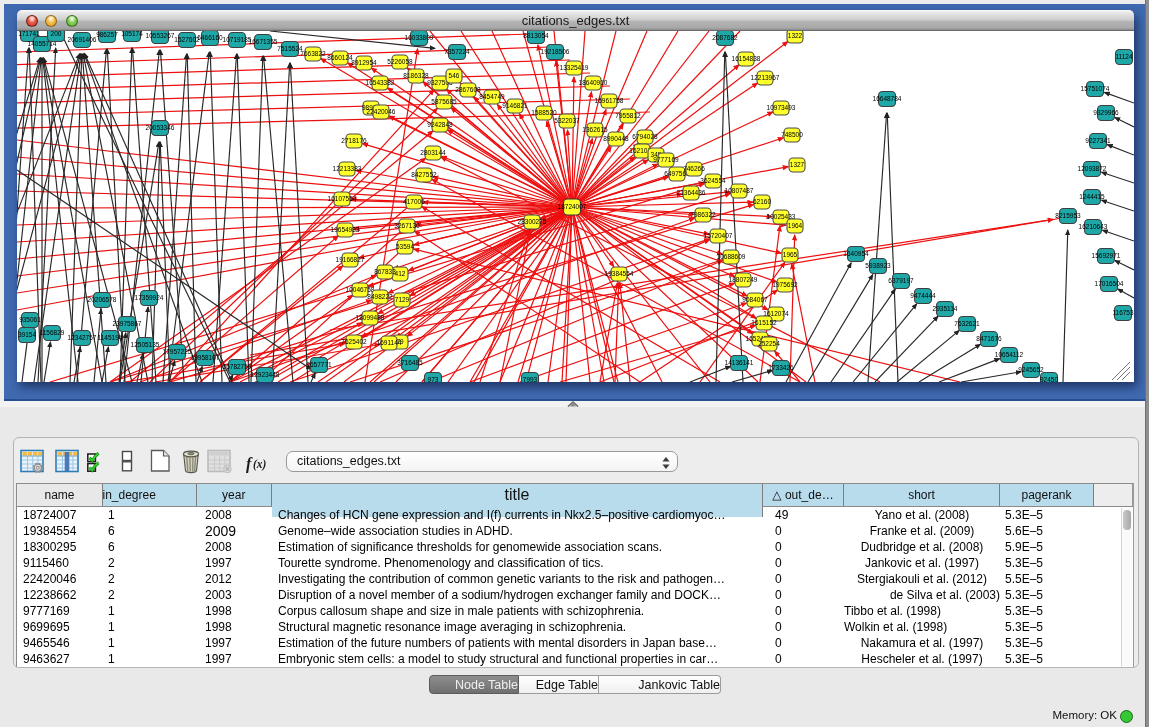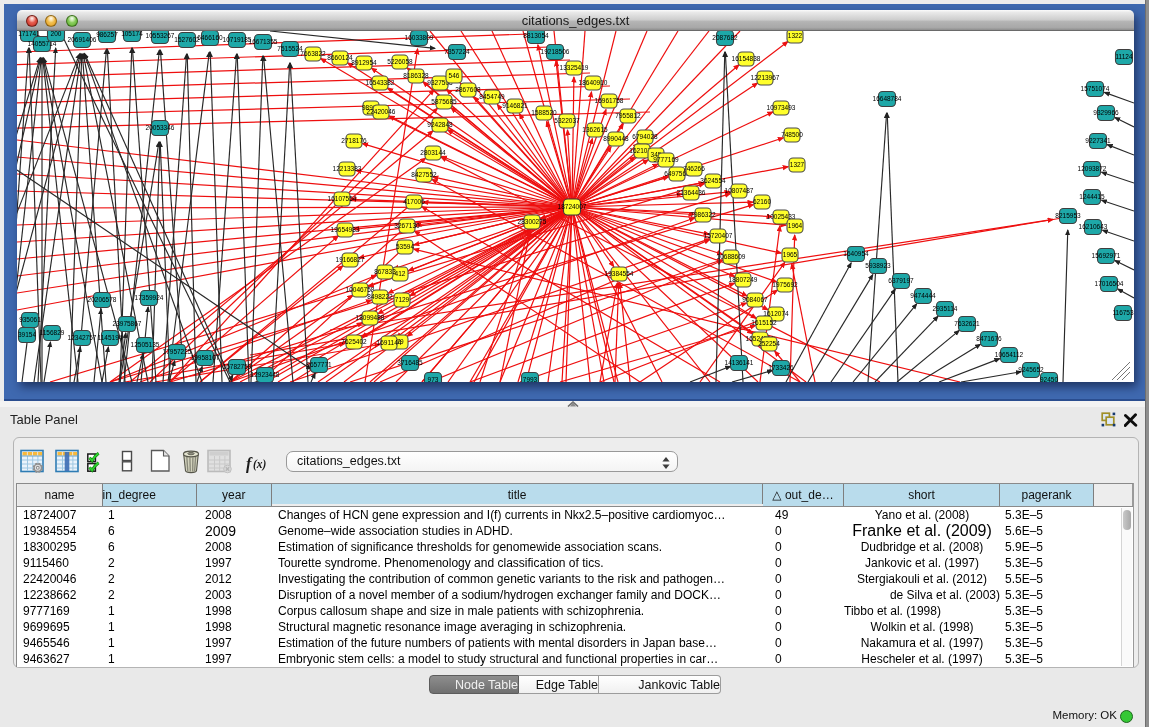--- a/index.html
+++ b/index.html
@@ -566,33 +566,20 @@
  <span class="tl" style="left:9px;top:4.6px;background:radial-gradient(circle at 50% 24%,rgba(255,255,255,.95),rgba(255,255,255,.4) 26%,rgba(255,255,255,0) 46%),radial-gradient(circle at 50% 45%,#f3796b,#da4a3c 58%,#a02c21 96%);border:0.5px solid rgba(90,18,12,.75)"></span>
  <span class="tl" style="left:28.3px;top:4.6px;background:radial-gradient(circle at 50% 24%,rgba(255,255,255,.95),rgba(255,255,255,.4) 26%,rgba(255,255,255,0) 46%),radial-gradient(circle at 50% 45%,#f7cf68,#edb23c 58%,#b07c15 96%);border:0.5px solid rgba(120,82,8,.75)"></span>
  <span class="tl" style="left:49px;top:4.6px;background:radial-gradient(circle at 50% 24%,rgba(255,255,255,.95),rgba(255,255,255,.4) 26%,rgba(255,255,255,0) 46%),radial-gradient(circle at 50% 45%,#a5dc78,#77c24a 58%,#45861f 96%);border:0.5px solid rgba(45,90,18,.75)"></span>
 </div>
 <div id="panel">
  <div style="position:absolute;left:0;top:0;width:1149px;height:6px;background:#f3f3f3"></div>
  <svg width="14" height="6" viewBox="0 0 14 6" style="position:absolute;left:566px;top:0px">
       <path d="M2 5.5 L7 1 L12 5.5" fill="none" stroke="#6e6e6e" stroke-width="1.6"></path>
       <path d="M7 1 L10 5.5 L4 5.5 Z" fill="#8a8a8a"></path>
     </svg>
- <div id="tphead">
-      <span style="position:absolute;left:10px;top:5px">Table Panel</span>
-  <svg width="16" height="16" viewBox="0 0 16 16" style="position:absolute;left:1101px;top:5px">
-    <rect x="1.2" y="1.2" width="7.2" height="7.2" fill="#dce8f5" stroke="#a08f28" stroke-width="1.7"></rect>
-    <rect x="5.2" y="5.2" width="7.6" height="7.6" fill="#dce8f5" stroke="#a08f28" stroke-width="1.7"></rect>
-    <rect x="11.6" y="0.6" width="2.6" height="2.6" fill="#15396e"></rect>
-    <rect x="0.6" y="11.8" width="2.6" height="2.6" fill="#15396e"></rect>
-    <rect x="11.8" y="11.8" width="2.6" height="2.6" fill="#15396e"></rect>
-  </svg>
-  <svg width="14" height="14" viewBox="0 0 14 14" style="position:absolute;left:1124px;top:6px">
-   <path d="M1.5 2.5 L11.8 12.2 M11.5 1.8 L1.2 12.4" stroke="#0d0d0d" stroke-width="2.9" stroke-linecap="round"></path>
-  </svg>
- </div>
 </div>
 <div id="inner"></div>
 
 <svg width="290" height="46" viewBox="15 449 290 46" style="position:absolute;left:15px;top:449px">
 
  <g>
   <rect x="21" y="450.5" width="22" height="21" fill="#eaf3fb" stroke="#2e7cb4" stroke-width="1.6"></rect>
   <rect x="22.5" y="452" width="4.4" height="3.6" fill="#f8b93c"></rect>
       <rect x="27.7" y="452" width="4.4" height="3.6" fill="#f8b93c"></rect>
       <rect x="32.9" y="452" width="4.4" height="3.6" fill="#f8b93c"></rect>
@@ -671,40 +658,40 @@
  <svg width="8" height="12" viewBox="0 0 8 12" style="position:absolute;right:7px;top:4.5px">
   <path d="M4 0 L7.6 4.4 L0.4 4.4 Z" fill="#3c3c3c"></path>
       <path d="M4 12 L7.6 7.6 L0.4 7.6 Z" fill="#3c3c3c"></path>
  </svg>
 </div>
 <div id="thead"></div>
 <div id="tbody"></div>
 <div style="position:absolute;left:17.5px;top:484px;width:85.0px;height:22px;background:#e8e8e8;border-right:1px solid #7e7e7e;box-sizing:border-box;text-align:center;line-height:22px;font-size:12px;color:#111;overflow:hidden;white-space:nowrap">name</div>
 <div style="position:absolute;left:102.5px;top:484px;width:94.0px;height:22px;background:#b9dcec;border-right:1px solid #7e7e7e;box-sizing:border-box;line-height:22px;font-size:12px;color:#111;overflow:hidden;white-space:nowrap">in_degree</div>
 <div style="position:absolute;left:196.5px;top:484px;width:75.5px;height:22px;background:#b9dcec;border-right:1px solid #7e7e7e;box-sizing:border-box;text-align:center;line-height:22px;font-size:12px;color:#111;overflow:hidden;white-space:nowrap">year</div>
-<div style="position:absolute;left:272.0px;top:484px;width:491.0px;height:20px;background:#b9dcec;border-right:1px solid #7e7e7e;box-sizing:border-box;text-align:center;line-height:22px;font-size:12px;color:#111;overflow:hidden;white-space:nowrap">title</div>
+<div style="position:absolute;left:272.0px;top:484px;width:491.0px;height:33px;background:#b9dcec;border-right:1px solid #7e7e7e;box-sizing:border-box;text-align:center;line-height:22px;font-size:16px;color:#111;overflow:hidden;white-space:nowrap">title</div>
 <div style="position:absolute;left:763.0px;top:484px;width:81.0px;height:22px;background:#b9dcec;border-right:1px solid #7e7e7e;box-sizing:border-box;text-align:center;line-height:22px;font-size:12px;color:#111;overflow:hidden;white-space:nowrap">△ out_de…</div>
 <div style="position:absolute;left:844.0px;top:484px;width:156.0px;height:22px;background:#b9dcec;border-right:1px solid #7e7e7e;box-sizing:border-box;text-align:center;line-height:22px;font-size:12px;color:#111;overflow:hidden;white-space:nowrap">short</div>
 <div style="position:absolute;left:1000.0px;top:484px;width:94.0px;height:22px;background:#b9dcec;border-right:1px solid #7e7e7e;box-sizing:border-box;text-align:center;line-height:22px;font-size:12px;color:#111;overflow:hidden;white-space:nowrap">pagerank</div>
 <div style="position:absolute;left:1094px;top:484px;width:39px;height:22px;background:#ededed;border-right:1px solid #9a9a9a;box-sizing:border-box"></div>
 <div style="position:absolute;left:16px;top:483px;width:1px;height:184px;background:#8a8a8a"></div>
 <div style="position:absolute;left:1133px;top:483px;width:1px;height:184px;background:#9a9a9a"></div>
 <div style="position:absolute;left:23.0px;top:507.0px;width:79.5px;height:16px;line-height:16px;font-size:12px;color:#000;white-space:nowrap;overflow:hidden">18724007</div>
 <div style="position:absolute;left:108.0px;top:507.0px;width:88.5px;height:16px;line-height:16px;font-size:12px;color:#000;white-space:nowrap;overflow:hidden">1</div>
 <div style="position:absolute;left:205.0px;top:507.0px;width:67.0px;height:16px;line-height:16px;font-size:12px;color:#000;white-space:nowrap;overflow:hidden">2008</div>
 <div style="position:absolute;left:278.0px;top:507.0px;width:485.0px;height:16px;line-height:16px;font-size:12px;color:#000;white-space:nowrap;overflow:hidden">Changes of HCN gene expression and I(f) currents in Nkx2.5–positive cardiomyoc…</div>
 <div style="position:absolute;left:775.0px;top:507.0px;width:69.0px;height:16px;line-height:16px;font-size:12px;color:#000;white-space:nowrap;overflow:hidden">49</div>
 <div style="position:absolute;left:844.0px;top:507.0px;width:156.0px;height:16px;line-height:16px;font-size:12px;color:#000;text-align:center;white-space:nowrap;overflow:hidden">Yano et al. (2008)</div>
 <div style="position:absolute;left:1005.0px;top:507.0px;width:89.0px;height:16px;line-height:16px;font-size:12px;color:#000;white-space:nowrap;overflow:hidden">5.3E–5</div>
 <div style="position:absolute;left:23.0px;top:523.0px;width:79.5px;height:16px;line-height:16px;font-size:12px;color:#000;white-space:nowrap;overflow:hidden">19384554</div>
 <div style="position:absolute;left:108.0px;top:523.0px;width:88.5px;height:16px;line-height:16px;font-size:12px;color:#000;white-space:nowrap;overflow:hidden">6</div>
 <div style="position:absolute;left:205.0px;top:523.0px;width:67.0px;height:16px;line-height:16px;font-size:14px;color:#000;white-space:nowrap;overflow:hidden">2009</div>
 <div style="position:absolute;left:278.0px;top:523.0px;width:485.0px;height:16px;line-height:16px;font-size:12px;color:#000;white-space:nowrap;overflow:hidden">Genome–wide association studies in ADHD.</div>
 <div style="position:absolute;left:775.0px;top:523.0px;width:69.0px;height:16px;line-height:16px;font-size:12px;color:#000;white-space:nowrap;overflow:hidden">0</div>
-<div style="position:absolute;left:844.0px;top:523.0px;width:156.0px;height:16px;line-height:16px;font-size:16px;color:#000;text-align:center;white-space:nowrap;overflow:hidden">Franke et al. (2009)</div>
+<div style="position:absolute;left:844.0px;top:523.0px;width:156.0px;height:16px;line-height:16px;font-size:12px;color:#000;text-align:center;white-space:nowrap;overflow:hidden">Franke et al. (2009)</div>
 <div style="position:absolute;left:1005.0px;top:523.0px;width:89.0px;height:16px;line-height:16px;font-size:12px;color:#000;white-space:nowrap;overflow:hidden">5.6E–5</div>
 <div style="position:absolute;left:23.0px;top:539.0px;width:79.5px;height:16px;line-height:16px;font-size:12px;color:#000;white-space:nowrap;overflow:hidden">18300295</div>
 <div style="position:absolute;left:108.0px;top:539.0px;width:88.5px;height:16px;line-height:16px;font-size:12px;color:#000;white-space:nowrap;overflow:hidden">6</div>
 <div style="position:absolute;left:205.0px;top:539.0px;width:67.0px;height:16px;line-height:16px;font-size:12px;color:#000;white-space:nowrap;overflow:hidden">2008</div>
 <div style="position:absolute;left:278.0px;top:539.0px;width:485.0px;height:16px;line-height:16px;font-size:12px;color:#000;white-space:nowrap;overflow:hidden">Estimation of significance thresholds for genomewide association scans.</div>
 <div style="position:absolute;left:775.0px;top:539.0px;width:69.0px;height:16px;line-height:16px;font-size:12px;color:#000;white-space:nowrap;overflow:hidden">0</div>
 <div style="position:absolute;left:844.0px;top:539.0px;width:156.0px;height:16px;line-height:16px;font-size:12px;color:#000;text-align:center;white-space:nowrap;overflow:hidden">Dudbridge et al. (2008)</div>
 <div style="position:absolute;left:1005.0px;top:539.0px;width:89.0px;height:16px;line-height:16px;font-size:12px;color:#000;white-space:nowrap;overflow:hidden">5.9E–5</div>
 <div style="position:absolute;left:23.0px;top:555.0px;width:79.5px;height:16px;line-height:16px;font-size:12px;color:#000;white-space:nowrap;overflow:hidden">9115460</div>
 <div style="position:absolute;left:108.0px;top:555.0px;width:88.5px;height:16px;line-height:16px;font-size:12px;color:#000;white-space:nowrap;overflow:hidden">2</div>
@@ -732,21 +719,21 @@
 <div style="position:absolute;left:205.0px;top:603.0px;width:67.0px;height:16px;line-height:16px;font-size:12px;color:#000;white-space:nowrap;overflow:hidden">1998</div>
 <div style="position:absolute;left:278.0px;top:603.0px;width:485.0px;height:16px;line-height:16px;font-size:12px;color:#000;white-space:nowrap;overflow:hidden">Corpus callosum shape and size in male patients with schizophrenia.</div>
 <div style="position:absolute;left:775.0px;top:603.0px;width:69.0px;height:16px;line-height:16px;font-size:12px;color:#000;white-space:nowrap;overflow:hidden">0</div>
 <div style="position:absolute;left:844.0px;top:603.0px;width:156.0px;height:16px;line-height:16px;font-size:12px;color:#000;text-align:left;white-space:nowrap;overflow:hidden">Tibbo et al. (1998)</div>
 <div style="position:absolute;left:1005.0px;top:603.0px;width:89.0px;height:16px;line-height:16px;font-size:12px;color:#000;white-space:nowrap;overflow:hidden">5.3E–5</div>
 <div style="position:absolute;left:23.0px;top:619.0px;width:79.5px;height:16px;line-height:16px;font-size:12px;color:#000;white-space:nowrap;overflow:hidden">9699695</div>
 <div style="position:absolute;left:108.0px;top:619.0px;width:88.5px;height:16px;line-height:16px;font-size:12px;color:#000;white-space:nowrap;overflow:hidden">1</div>
 <div style="position:absolute;left:205.0px;top:619.0px;width:67.0px;height:16px;line-height:16px;font-size:12px;color:#000;white-space:nowrap;overflow:hidden">1998</div>
 <div style="position:absolute;left:278.0px;top:619.0px;width:485.0px;height:16px;line-height:16px;font-size:12px;color:#000;white-space:nowrap;overflow:hidden">Structural magnetic resonance image averaging in schizophrenia.</div>
 <div style="position:absolute;left:775.0px;top:619.0px;width:69.0px;height:16px;line-height:16px;font-size:12px;color:#000;white-space:nowrap;overflow:hidden">0</div>
-<div style="position:absolute;left:844.0px;top:619.0px;width:156.0px;height:16px;line-height:16px;font-size:12px;color:#000;text-align:center;white-space:nowrap;overflow:hidden">Wolkin et al. (1998)</div>
+<div style="position:absolute;left:844.0px;top:619.0px;width:156.0px;height:16px;line-height:16px;font-size:12px;color:#000;text-align:left;white-space:nowrap;overflow:hidden">Wolkin et al. (1998)</div>
 <div style="position:absolute;left:1005.0px;top:619.0px;width:89.0px;height:16px;line-height:16px;font-size:12px;color:#000;white-space:nowrap;overflow:hidden">5.3E–5</div>
 <div style="position:absolute;left:23.0px;top:635.0px;width:79.5px;height:16px;line-height:16px;font-size:12px;color:#000;white-space:nowrap;overflow:hidden">9465546</div>
 <div style="position:absolute;left:108.0px;top:635.0px;width:88.5px;height:16px;line-height:16px;font-size:12px;color:#000;white-space:nowrap;overflow:hidden">1</div>
 <div style="position:absolute;left:205.0px;top:635.0px;width:67.0px;height:16px;line-height:16px;font-size:12px;color:#000;white-space:nowrap;overflow:hidden">1997</div>
 <div style="position:absolute;left:278.0px;top:635.0px;width:485.0px;height:16px;line-height:16px;font-size:12px;color:#000;white-space:nowrap;overflow:hidden">Estimation of the future numbers of patients with mental disorders in Japan base…</div>
 <div style="position:absolute;left:775.0px;top:635.0px;width:69.0px;height:16px;line-height:16px;font-size:12px;color:#000;white-space:nowrap;overflow:hidden">0</div>
 <div style="position:absolute;left:844.0px;top:635.0px;width:156.0px;height:16px;line-height:16px;font-size:12px;color:#000;text-align:center;white-space:nowrap;overflow:hidden">Nakamura et al. (1997)</div>
 <div style="position:absolute;left:1005.0px;top:635.0px;width:89.0px;height:16px;line-height:16px;font-size:12px;color:#000;white-space:nowrap;overflow:hidden">5.3E–5</div>
 <div style="position:absolute;left:23.0px;top:651.0px;width:79.5px;height:16px;line-height:16px;font-size:12px;color:#000;white-space:nowrap;overflow:hidden">9463627</div>
 <div style="position:absolute;left:108.0px;top:651.0px;width:88.5px;height:16px;line-height:16px;font-size:12px;color:#000;white-space:nowrap;overflow:hidden">1</div>

